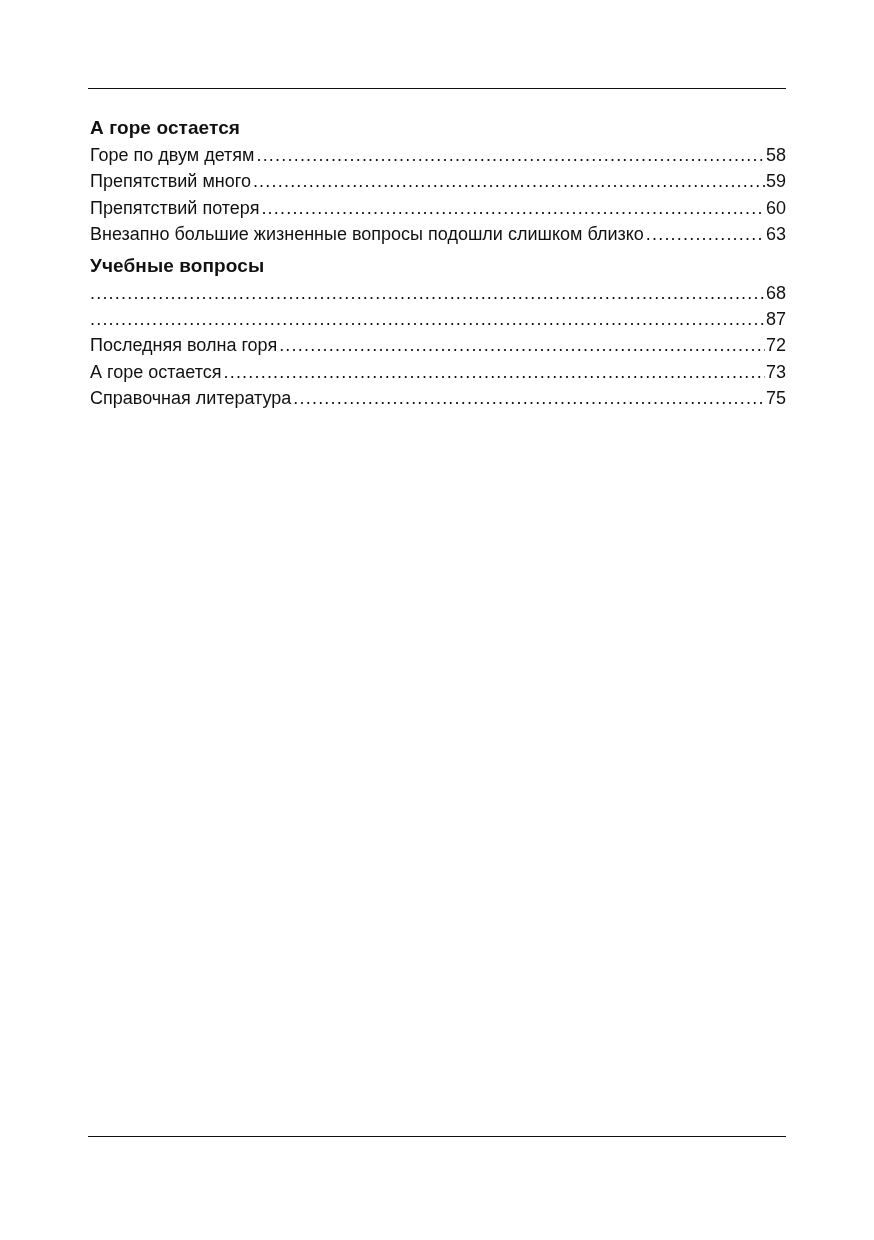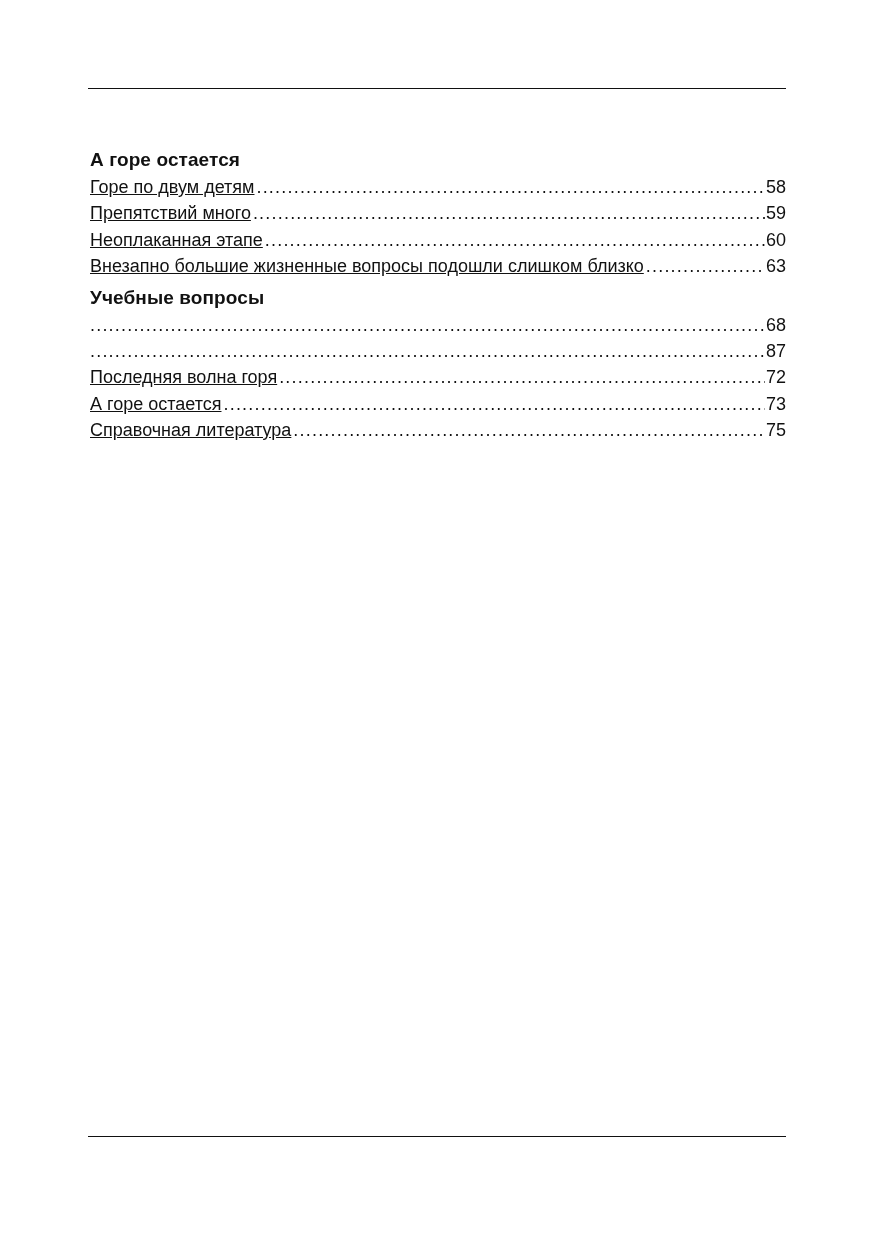--- a/index.html
+++ b/index.html
@@ -23,21 +23,20 @@
       border-top: 1.5px solid #111111;
     }
     .rule.top { top: 88px; }
     .rule.bottom { top: 1136px; }
 
     .content {
       position: absolute;
       left: 90px;
       top: 114px;
       width: 696px;
-      margin-top: 32px;
     }
     .section-title {
       font-weight: bold;
       font-size: 19px;
       line-height: 28px;
       height: 28px;
       letter-spacing: 0.1px;
       margin: 0;
     }
     .toc-list {
@@ -50,21 +49,20 @@
       align-items: baseline;
       font-size: 18px;
       line-height: 26.4px;
       height: 26.4px;
       white-space: nowrap;
       overflow: hidden;
     }
     .toc-title {
       flex: 0 0 auto;
       padding-right: 2px;
-      text-decoration: underline;
     }
     .toc-leader {
       flex: 1 1 auto;
       overflow: hidden;
       white-space: nowrap;
       letter-spacing: 1.2px;
       color: #111111;
     }
     .toc-leader::before {
       content: "........................................................................................................................................................................................................";
@@ -89,21 +87,21 @@
         <span class="toc-title">Горе по двум детям</span>
         <span class="toc-leader"></span>
         <span class="toc-page">58</span>
       </li>
       <li class="toc-item">
         <span class="toc-title">Препятствий много</span>
         <span class="toc-leader"></span>
         <span class="toc-page">59</span>
       </li>
       <li class="toc-item">
-        <span class="toc-title">Неоплаканная этапе</span>
+        <span class="toc-title">Препятствий потеря</span>
         <span class="toc-leader"></span>
         <span class="toc-page">60</span>
       </li>
       <li class="toc-item">
         <span class="toc-title">Внезапно большие жизненные вопросы подошли слишком близко</span>
         <span class="toc-leader"></span>
         <span class="toc-page">63</span>
       </li>
     </ul>
   </div>

